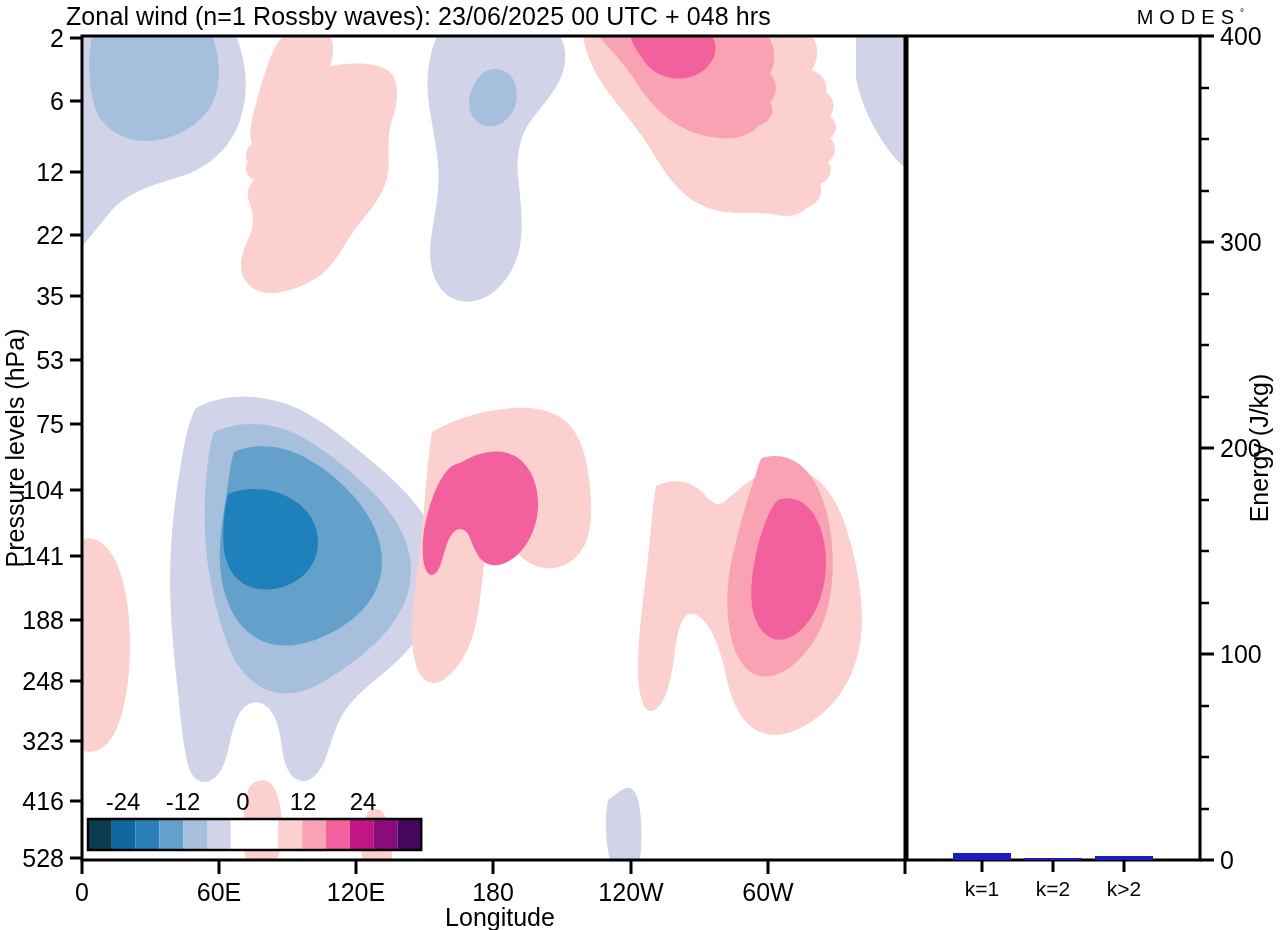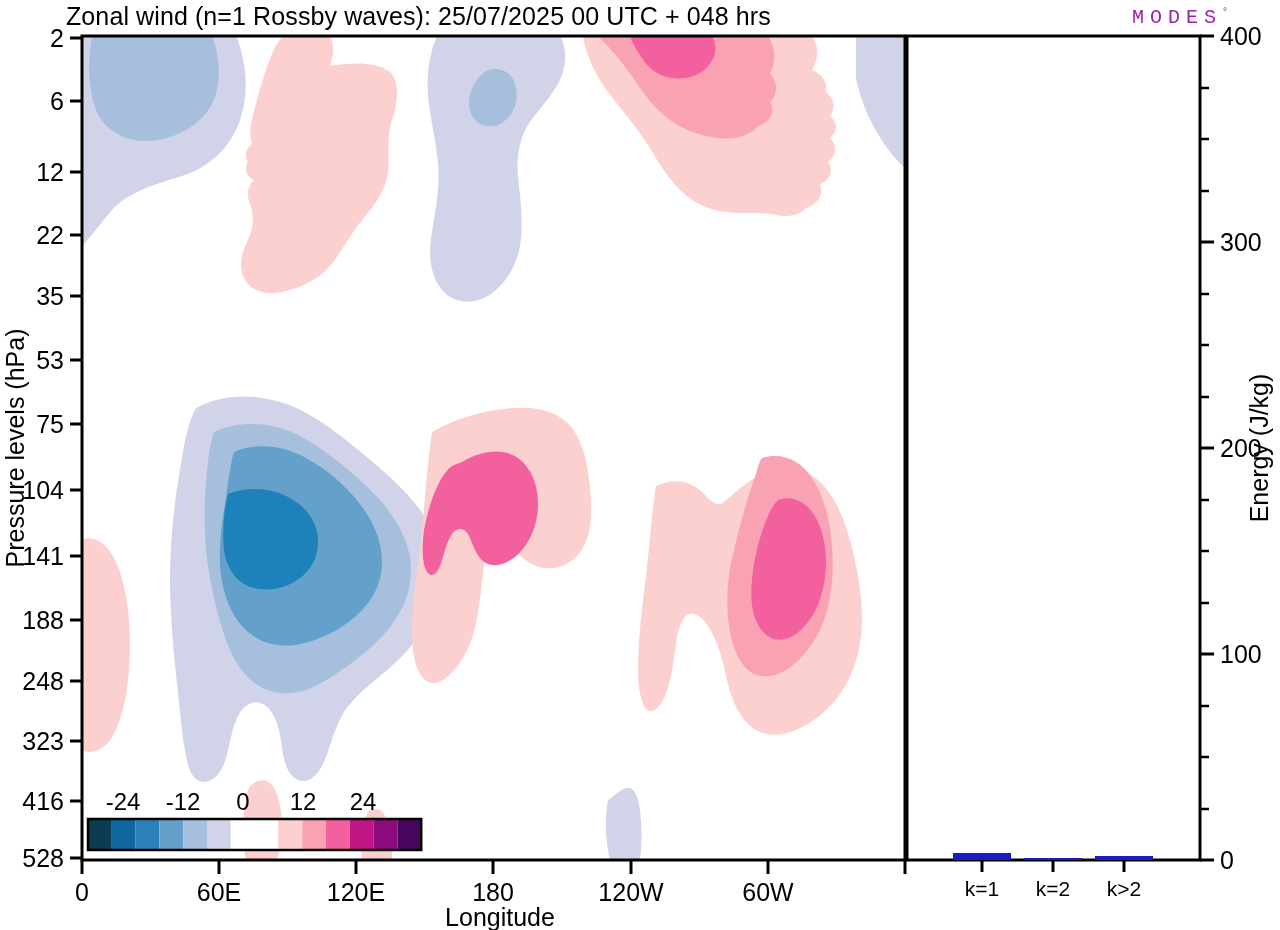--- a/index.html
+++ b/index.html
@@ -1,33 +1,33 @@
 <!DOCTYPE html>
 <html><head>
 <meta charset="utf-8">
 <style>
   html,body{margin:0;padding:0;background:#fff;}
   body{width:1280px;height:930px;position:relative;
        font-family:"Liberation Sans",sans-serif;color:#000;overflow:hidden;}
   #root{position:absolute;inset:0;}
   .ttl{position:absolute;left:66px;top:2px;font-size:25px;letter-spacing:.1px;white-space:nowrap;}
-  .modes{position:absolute;right:52px;top:6px;font-size:20px;color:#a21caf;letter-spacing:6px;font-family:Liberation Mono, monospace;}
+  .modes{position:absolute;right:36px;top:6px;font-size:20px;color:#000000;letter-spacing:6px;}
   .modes sup{font-size:10px;letter-spacing:0;vertical-align:super;}
   svg{position:absolute;left:0;top:0;}
   text{font-family:"Liberation Sans",sans-serif;fill:#000;}
   .tk{font-size:25px;}
   .axl{font-size:25px;}
   .cbl{font-size:24px;}
   .kl{font-size:21px;}
 </style>
 </head>
 <body>
 
 <div id="root">
-  <div class="ttl">Zonal wind (n=1 Rossby waves):  25/07/2025  00 UTC  + 048 hrs</div>
+  <div class="ttl">Zonal wind (n=1 Rossby waves):  23/06/2025  00 UTC  + 048 hrs</div>
   <div class="modes"><span>MODES</span><sup>°</sup></div>
 
   <svg width="1280" height="930">
     <defs>
       <clipPath id="cpMain">
           <rect x="82" y="36" width="823" height="824"></rect>
         </clipPath>
     </defs>
 
     <g clip-path="url(#cpMain)">

